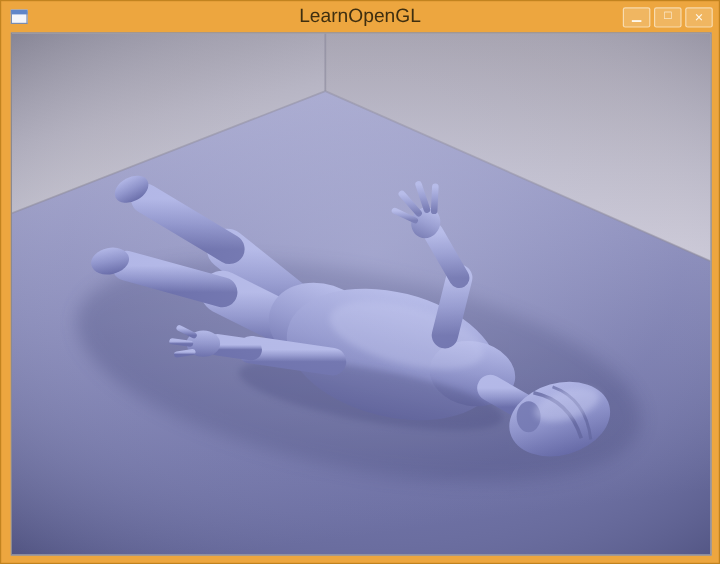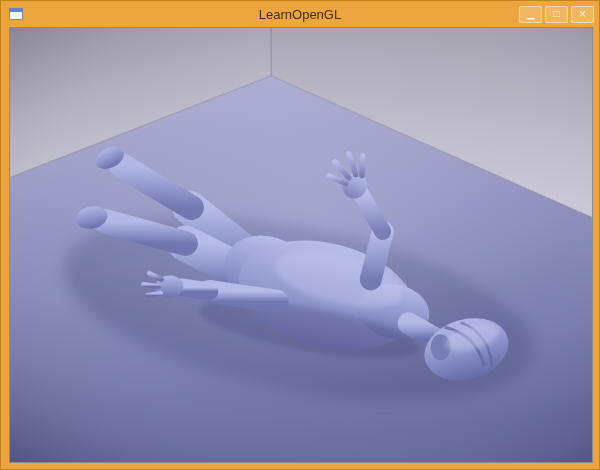--- a/index.html
+++ b/index.html
@@ -21,21 +21,21 @@
   .titlebar {
     position: relative;
     height: 26px;
     display: flex;
     align-items: center;
   }
   .titlebar .title {
     position: absolute;
     left: 0; right: 0;
     text-align: center;
-    font-size: 13px;
+    font-size: 16px;
     color: var(--title_text, #3f2f10);
     pointer-events: none;
   }
   .app-icon {
     margin-left: 8px;
     width: 14px;
     height: 12px;
     background: #f4f6fa;
     border: 1px solid #7a8db0;
     border-top: 4px solid #5f86c9;

